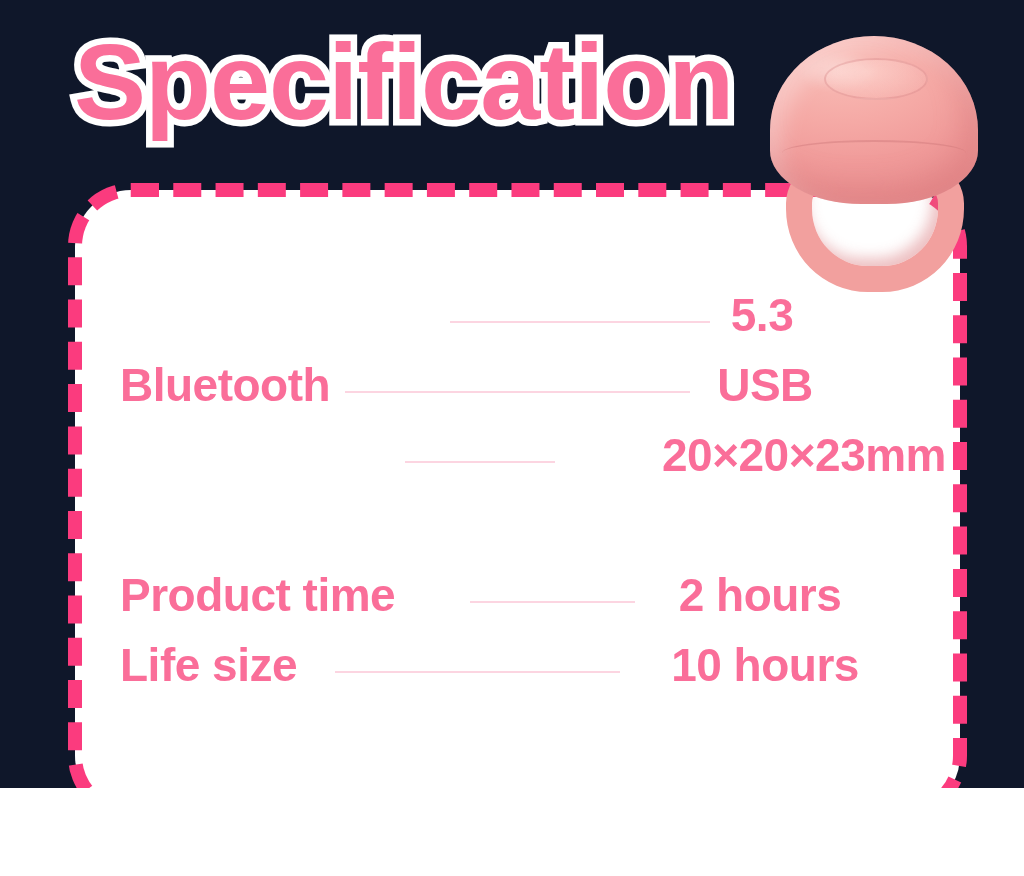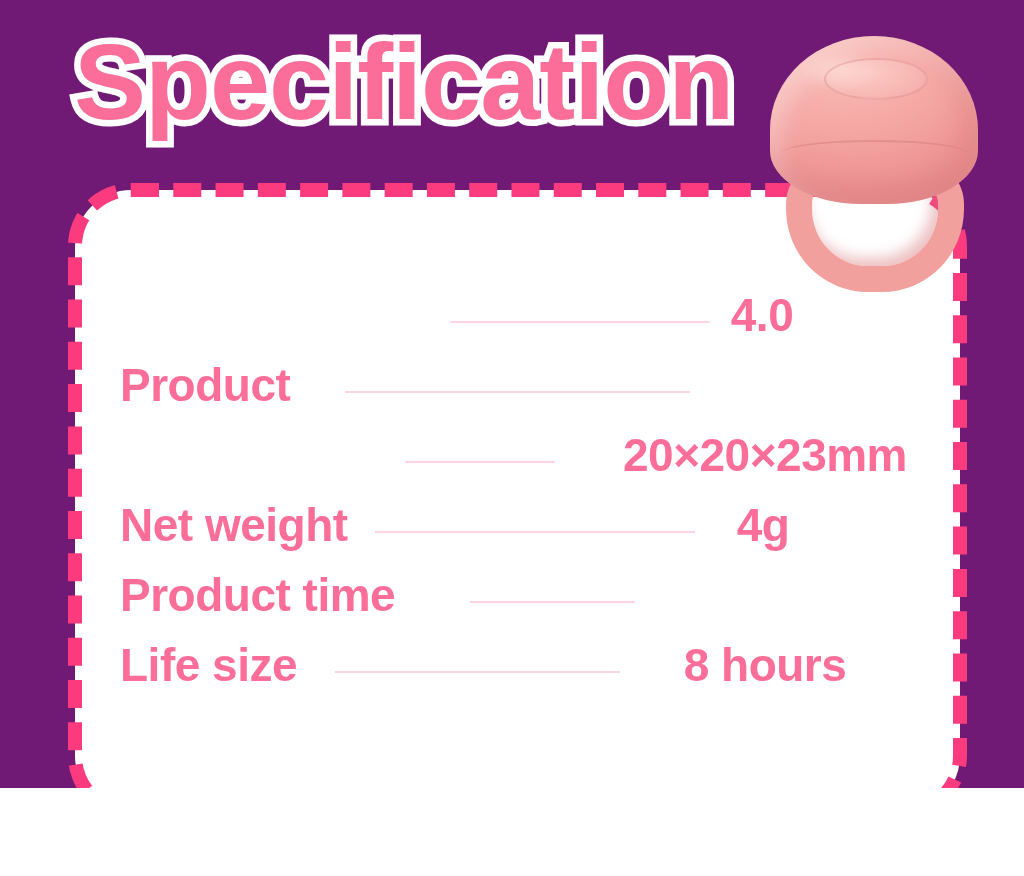--- a/index.html
+++ b/index.html
@@ -5,21 +5,21 @@
   html, body {
     margin: 0;
     padding: 0;
     background: #ffffff;
   }
   #poster {
     position: relative;
     width: 1024px;
     height: 788px;
     overflow: hidden;
-    background: #701a75;
+    background: #0f172a;
     font-family: "Liberation Sans", sans-serif;
     -webkit-font-smoothing: antialiased;
   }
 
   
   .title {
     position: absolute;
     left: 74px;
     top: 28px;
     font-size: 108px;
@@ -187,48 +187,45 @@
 
   <div class="card"></div>
   <div class="card-dash"></div>
 
   <div class="title">Specification</div>
 
   <div class="rows">
 
     <div class="row" style="top:90px">
       <span class="row-line" style="left:375px;width:260px"></span>
-      <span class="row-value" style="left:687px">4.0</span>
+      <span class="row-value" style="left:687px">5.3</span>
     </div>
 
     <div class="row" style="top:160px">
-      <span class="row-label">Product</span>
+      <span class="row-label">Bluetooth</span>
       <span class="row-line" style="left:270px;width:345px"></span>
+      <span class="row-value" style="left:690px">USB</span>
     </div>
 
     <div class="row" style="top:230px">
       <span class="row-line" style="left:330px;width:150px"></span>
-      <span class="row-value" style="left:690px">20×20×23mm</span>
-    </div>
-
-    <div class="row" style="top:300px">
-      <span class="row-label">Net weight</span>
-      <span class="row-line" style="left:300px;width:320px"></span>
-      <span class="row-value" style="left:688px">4g</span>
-    </div>
+      <span class="row-value" style="left:729px">20×20×23mm</span>
+    </div>
+
 
     <div class="row" style="top:370px">
       <span class="row-label">Product time</span>
       <span class="row-line" style="left:395px;width:165px"></span>
+      <span class="row-value" style="left:685px">2 hours</span>
     </div>
 
     <div class="row" style="top:440px">
       <span class="row-label">Life size</span>
       <span class="row-line" style="left:260px;width:285px"></span>
-      <span class="row-value" style="left:690px">8 hours</span>
+      <span class="row-value" style="left:690px">10 hours</span>
     </div>
 
   </div>
 
   <div class="product">
     <div class="ring-band"></div>
     <div class="puck">
       <div class="puck-gloss"></div>
       <div class="puck-button"></div>
       <div class="puck-seam"></div>

